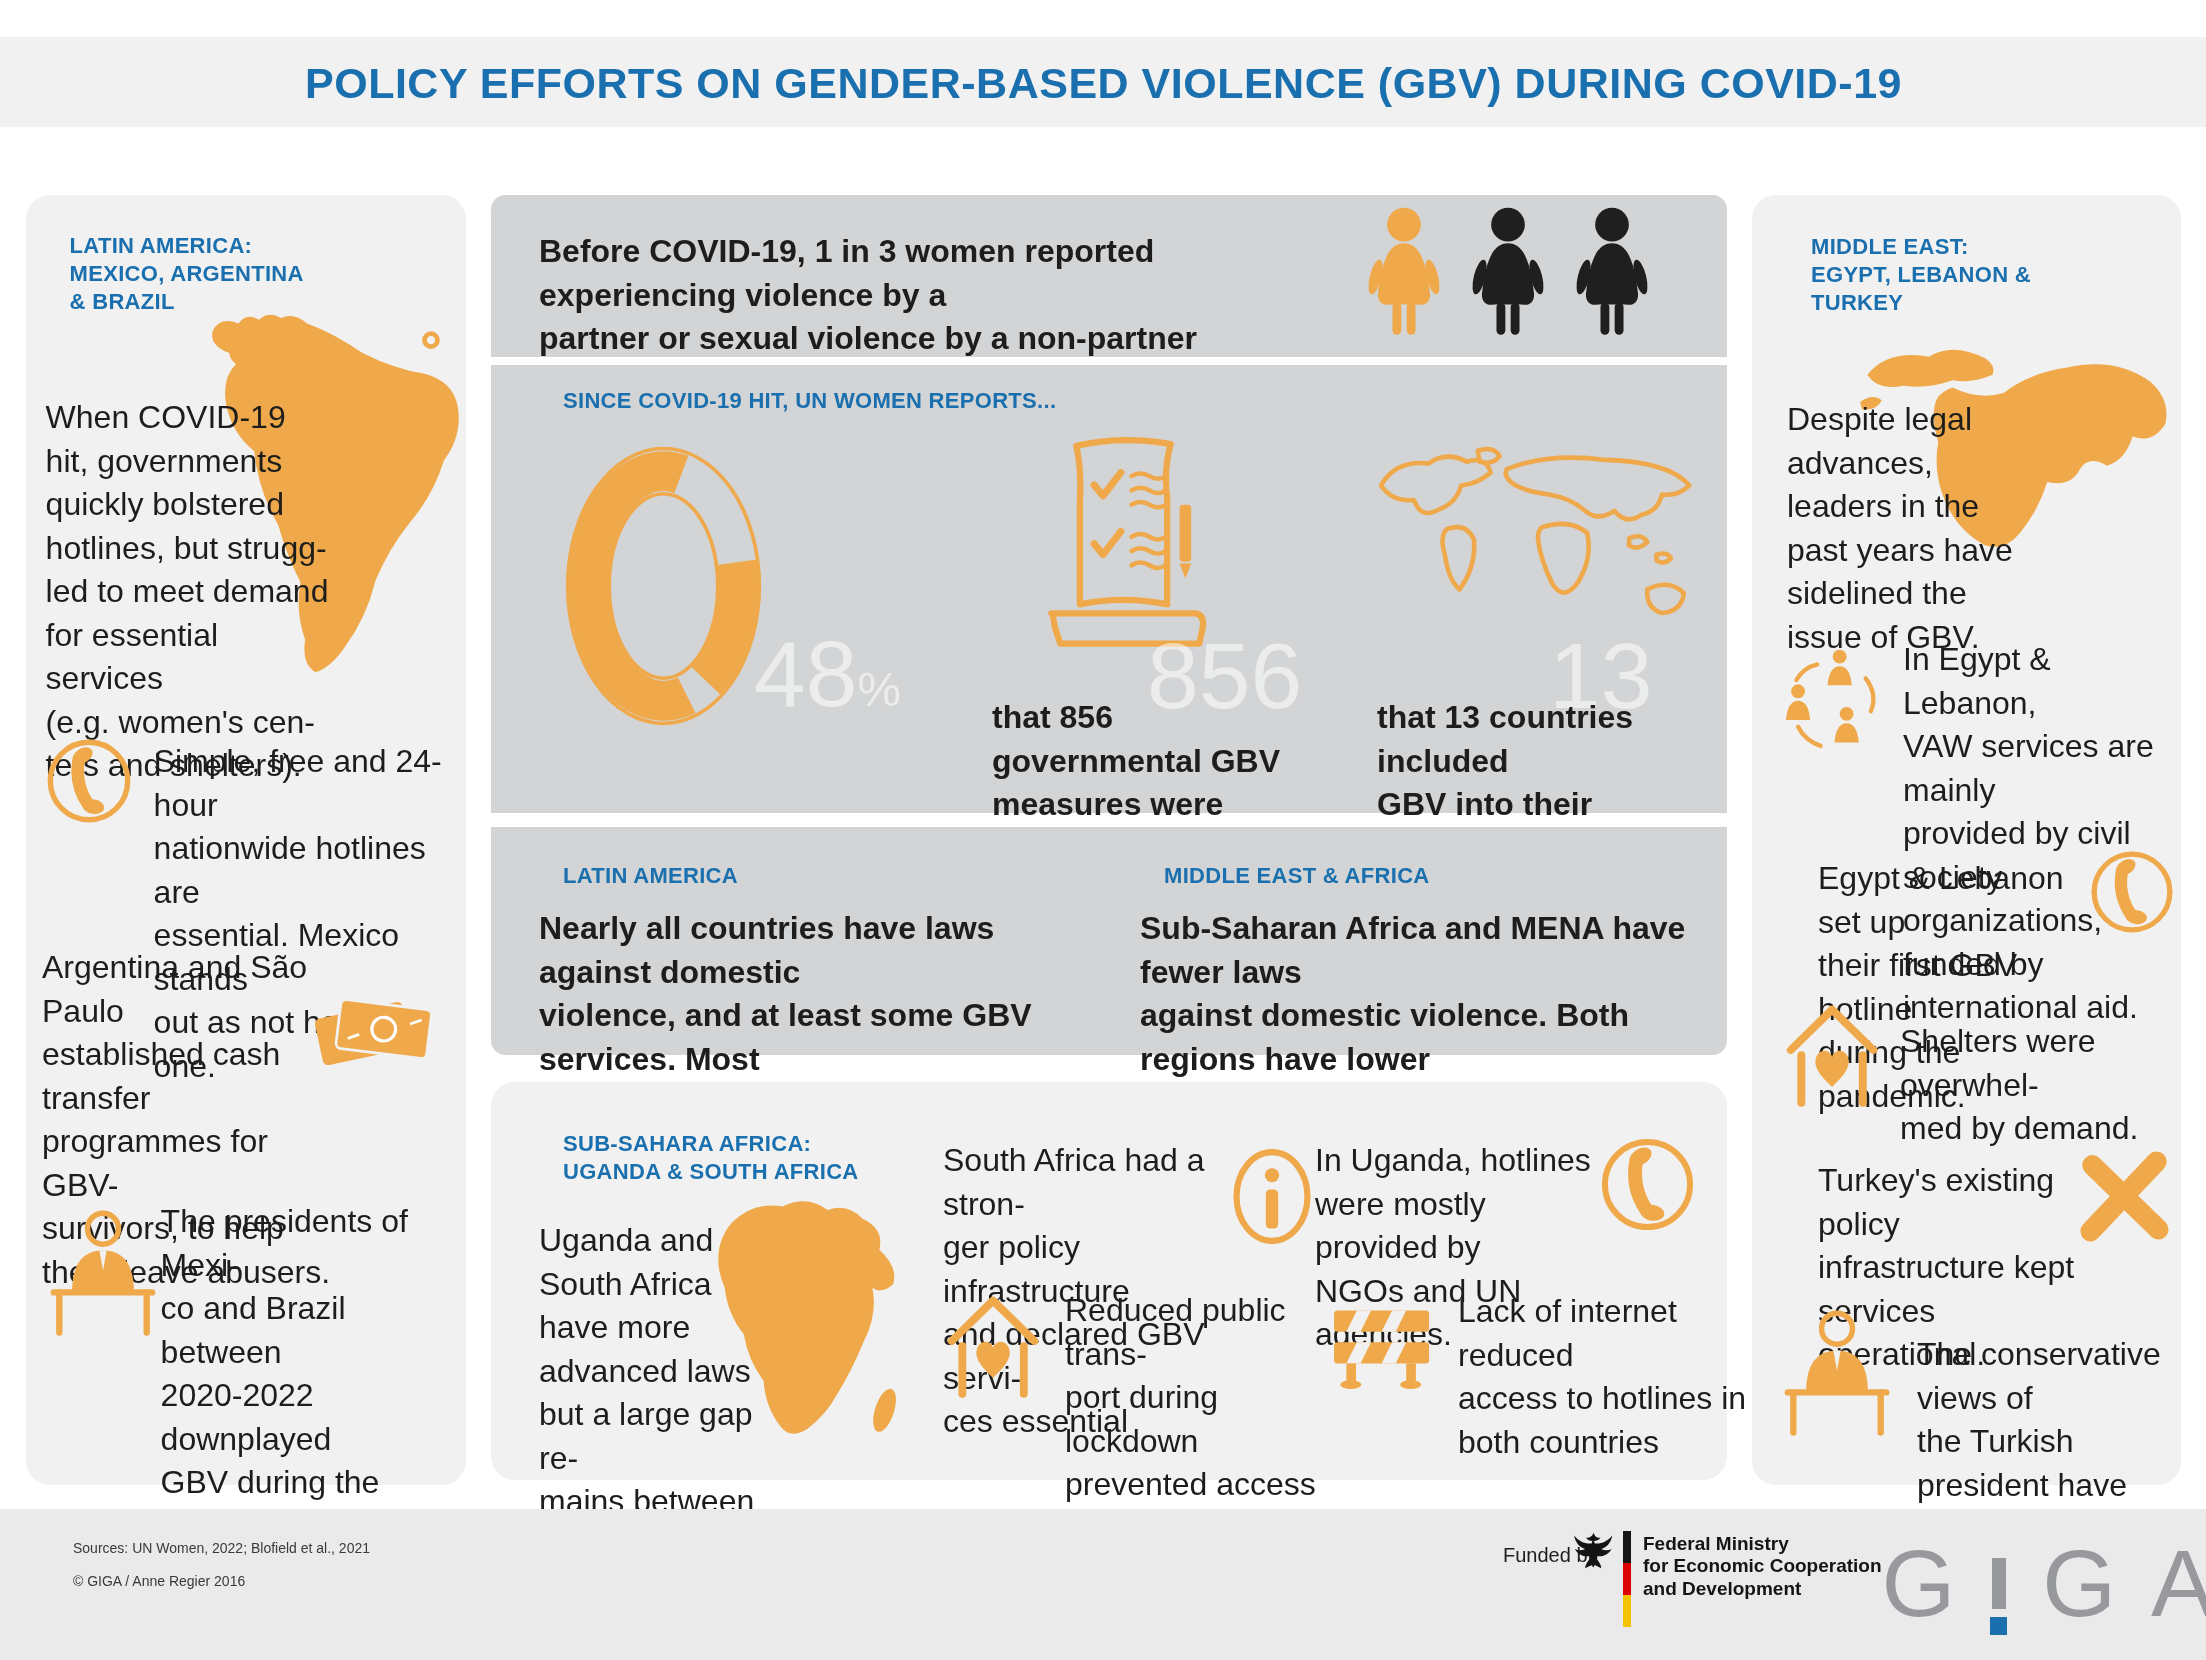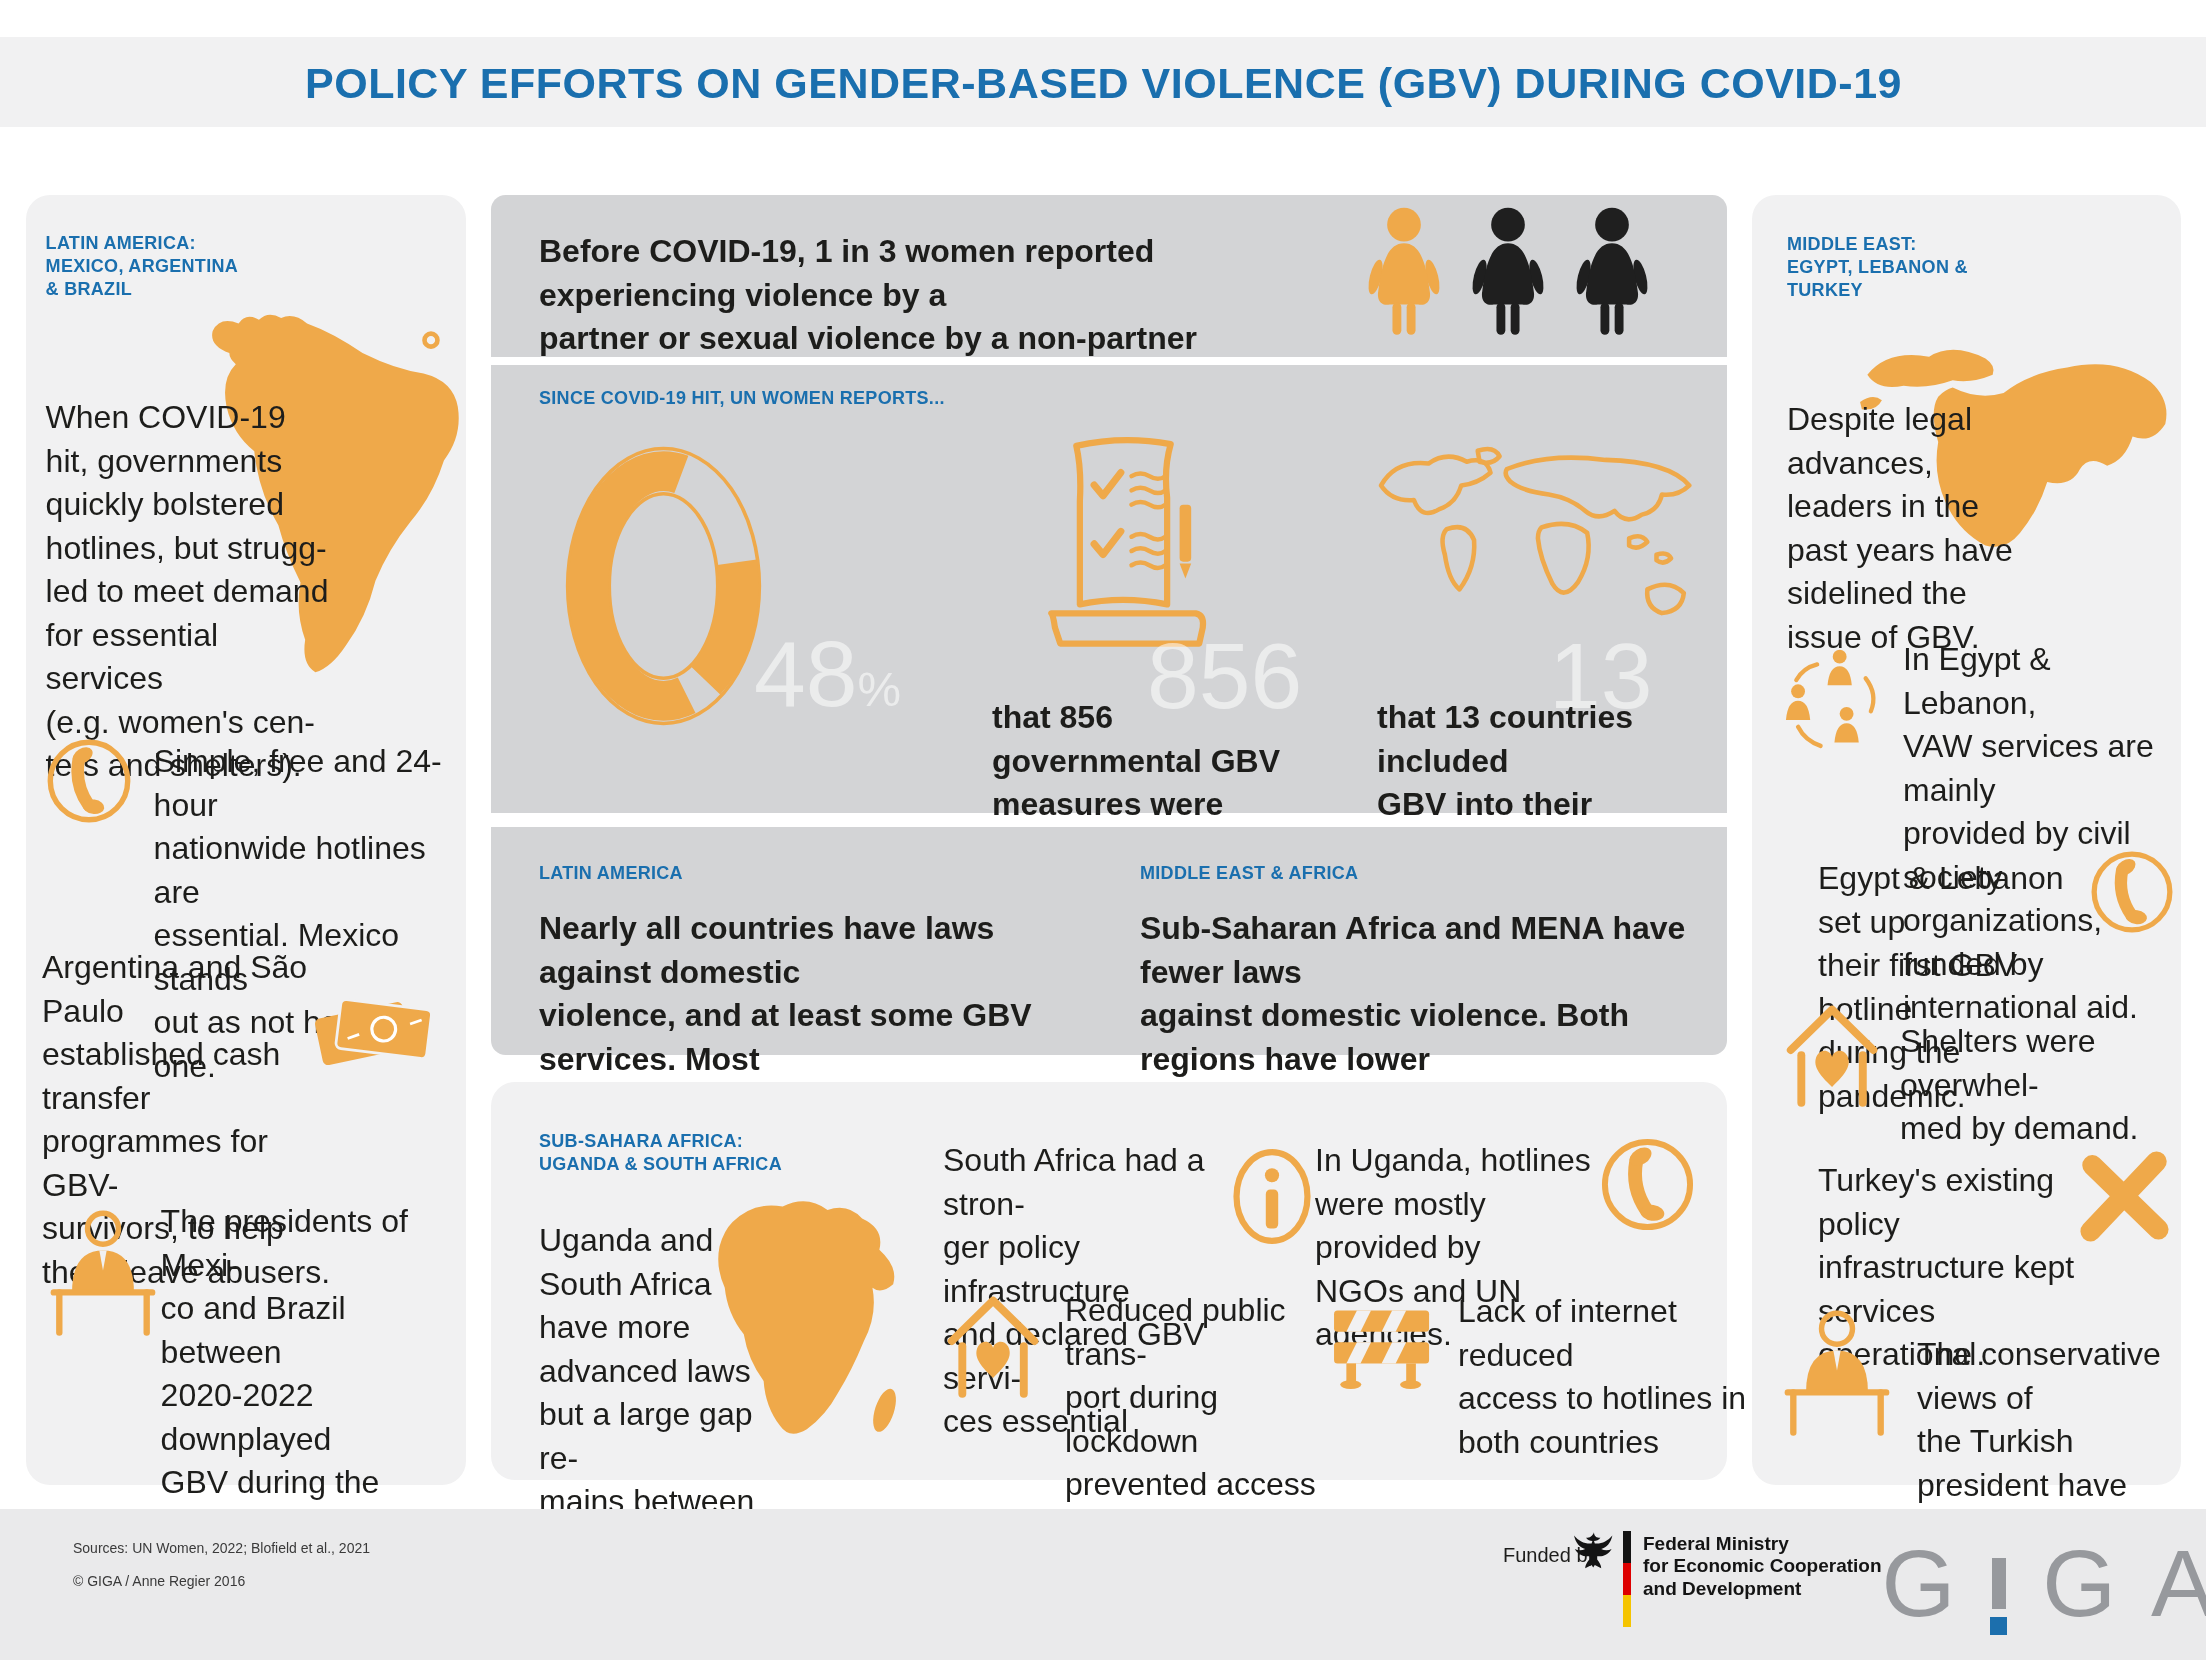--- a/index.html
+++ b/index.html
@@ -5,22 +5,22 @@
   html,body { margin:0; padding:0; background:#ffffff; }
   * { box-sizing:border-box; }
   .page { position:relative; width:2207px; height:1660px; background:#ffffff;
           font-family:"Liberation Sans", sans-serif; overflow:hidden; }
   .abs { position:absolute; }
   .band { background:#f1f1f2; }
   .panel { background:#f1f1f2; border-radius:24px; }
   .gbox { background:#d3d4d6; }
   .title { color:#1a6fae; font-weight:bold; font-size:43px; letter-spacing:0.5px;
            text-align:center; width:100%; }
-  .blueh { color:#1a6fae; font-weight:bold; font-size:18px; line-height:1.27;
-           white-space:pre-line; letter-spacing:0.3px; }
+  .blueh { color:#1a6fae; font-weight:bold; font-size:22px; line-height:1.27;
+           white-space:pre-line; letter-spacing:0.3px;margin-left:24px; }
   .txt  { color:#1d1d1b; font-size:32px; line-height:1.36; white-space:pre-line; }
   .bold { font-weight:bold; }
   .wm   { color:rgba(255,255,255,0.55); font-size:93px; line-height:1; white-space:nowrap; }
   .wm .pct { font-size:49px; }
   .src  { color:#3a3a3a; font-size:14px; line-height:1.5; }
   .fundedby { color:#1d1d1b; font-size:20px; }
   .ministry { color:#141414; font-size:19px; font-weight:bold; line-height:1.18; white-space:pre-line; }
   .flagbar { width:8.2px; }
   .flagbar div { width:8.2px; height:32px; }
   .giga { display:flex; align-items:flex-end; }

